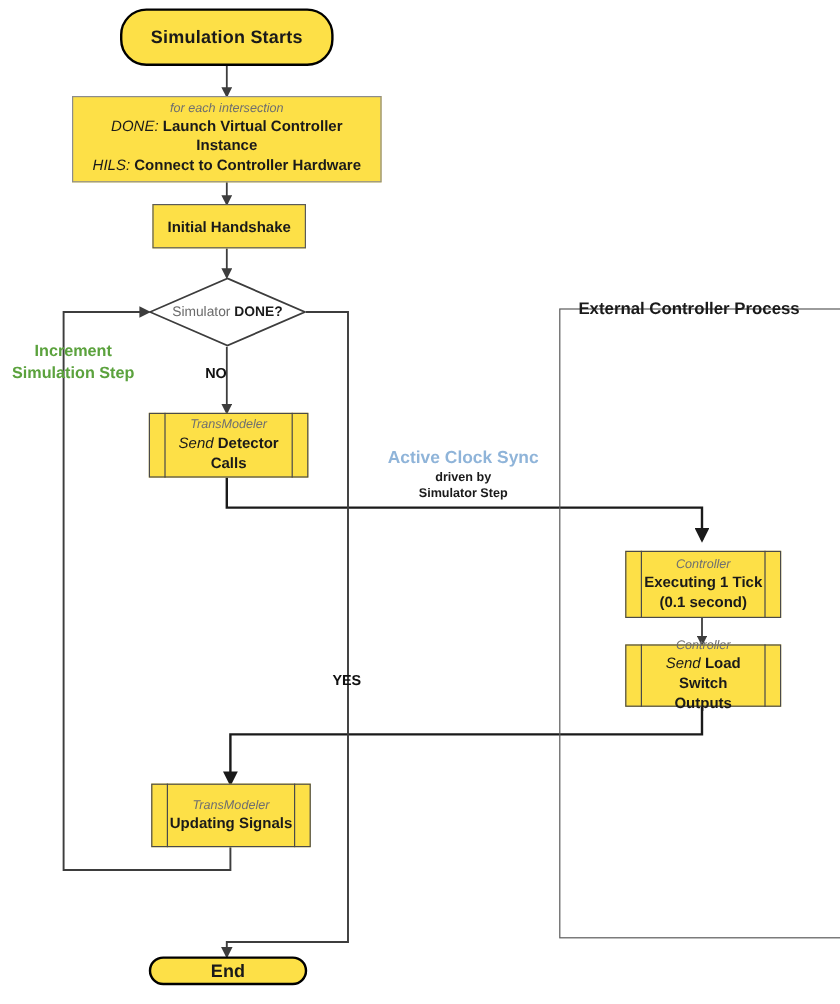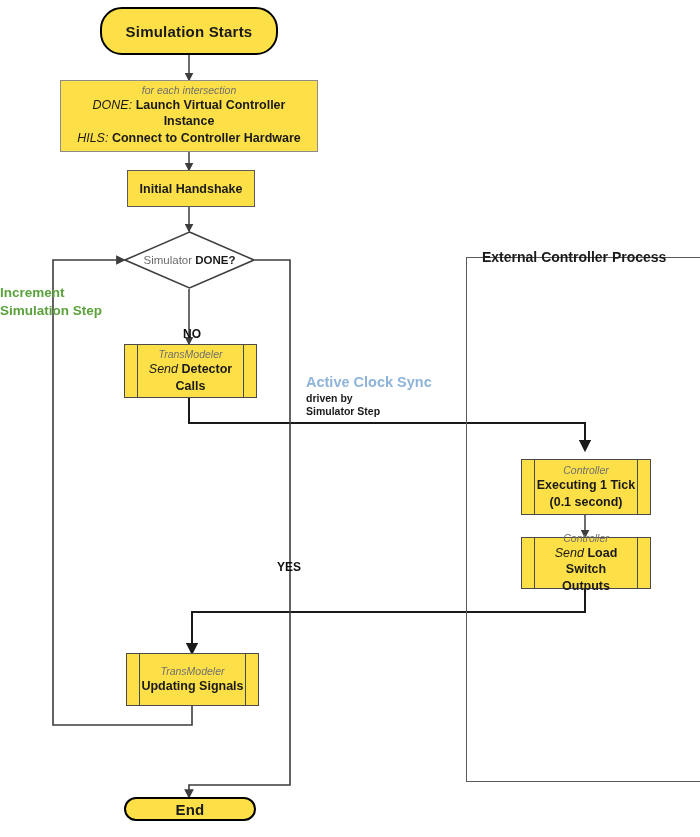--- a/index.html
+++ b/index.html
@@ -114,20 +114,21 @@
     font-size: 14px;
     font-weight: bold;
     color: #1a1a1a;
     white-space: nowrap;
     margin-top: 10px;
   }
 
   
   .annot {
     position: absolute;
+    text-align: center;
     white-space: nowrap;
   }
   .annot-green {
     font-size: 13.5px;
     font-weight: bold;
     line-height: 1.32;
   }
   .annot-blue-title {
     font-size: 14.5px;
     font-weight: bold;
@@ -251,21 +252,21 @@
 
   <div class="node predefined" style="left:126px; top:653px; width:133px; height:53px;">
     <span class="sub-italic">TransModeler</span>
     <span class="line-strong">Updating Signals</span>
   </div>
 
   <div class="node terminator" style="left:124px; top:797px; width:132px; height:24px;">
     <span>End</span>
   </div>
 
-  <div class="edge-label" style="left:183px; top:304px;margin-top:23px;">NO</div>
+  <div class="edge-label" style="left:171px; top:304px;">NO</div>
   <div class="edge-label" style="left:277px; top:560px;">YES</div>
 
   <div class="annot annot-green" style="left:0px; top:284px; width:122px; color:#5ba23d;">
     <div>Increment</div>
     <div>Simulation Step</div>
   </div>
 
   <div class="annot" style="left:306px; top:373px; width:160px;">
     <div class="annot-blue-title" style="color:#8fb4d9;">Active Clock Sync</div>
     <div class="annot-sub">driven by</div>

